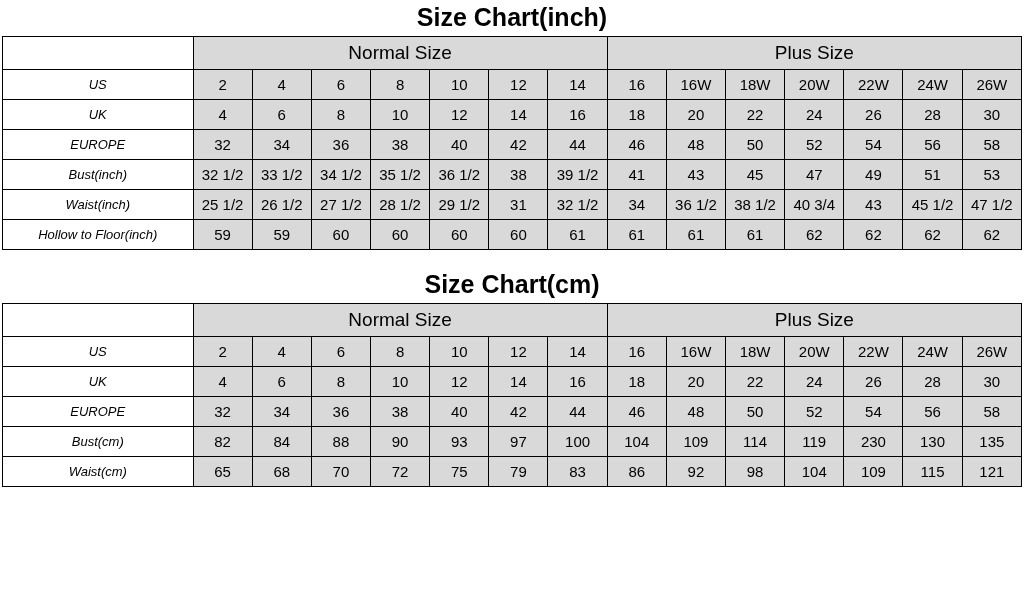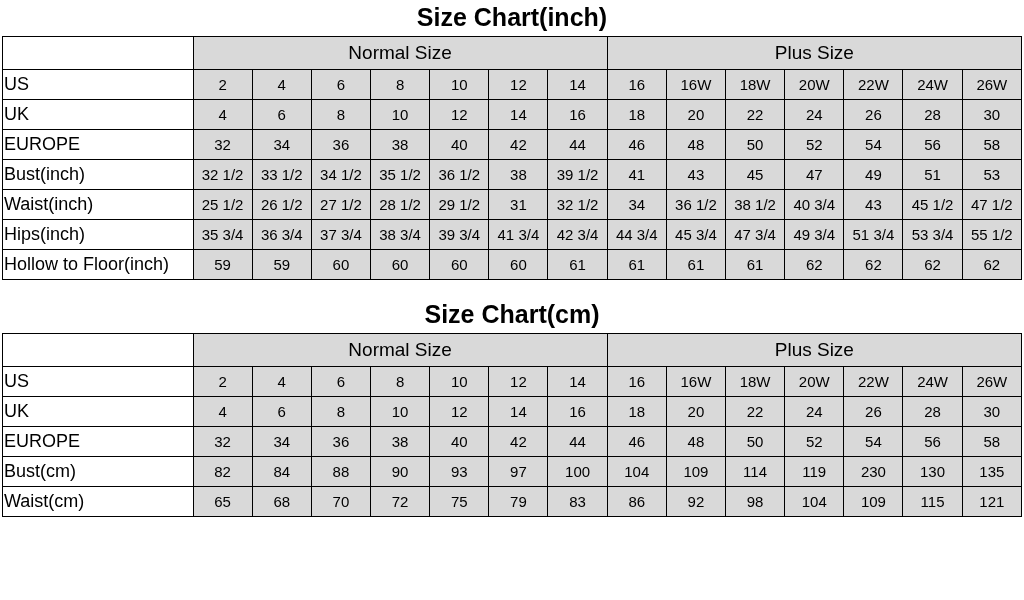--- a/index.html
+++ b/index.html
@@ -45,22 +45,23 @@
     vertical-align: middle;
     font-size: 15px;
     height: 29px;
     padding: 0 1px;
     background: #d9d9d9;
     white-space: nowrap;
     overflow: hidden;
   }
   table.size-table td.rowlabel {
     background: #ffffff;
-    font-size: 18px;
-    text-align: left;
+    font-size: 13px;
+    text-align: center;
+    font-style: italic;
   }
   table.size-table td.corner {
     background: #ffffff;
     border-left: 1px solid #000000;
   }
   table.size-table td.group-head {
     font-size: 19px;
     background: #d9d9d9;
     height: 32px;
   }
@@ -178,37 +179,20 @@
             <td>32 1/2</td>
             <td>34</td>
             <td>36 1/2</td>
             <td>38 1/2</td>
             <td>40 3/4</td>
             <td>43</td>
             <td>45 1/2</td>
             <td>47 1/2</td>
           </tr>
           <tr>
-            <td class="rowlabel">Hips(inch)</td>
-            <td>35 3/4</td>
-            <td>36 3/4</td>
-            <td>37 3/4</td>
-            <td>38 3/4</td>
-            <td>39 3/4</td>
-            <td>41 3/4</td>
-            <td>42 3/4</td>
-            <td>44 3/4</td>
-            <td>45 3/4</td>
-            <td>47 3/4</td>
-            <td>49 3/4</td>
-            <td>51 3/4</td>
-            <td>53 3/4</td>
-            <td>55 1/2</td>
-          </tr>
-          <tr>
             <td class="rowlabel">Hollow to Floor(inch)</td>
             <td>59</td>
             <td>59</td>
             <td>60</td>
             <td>60</td>
             <td>60</td>
             <td>60</td>
             <td>61</td>
             <td>61</td>
             <td>61</td>

